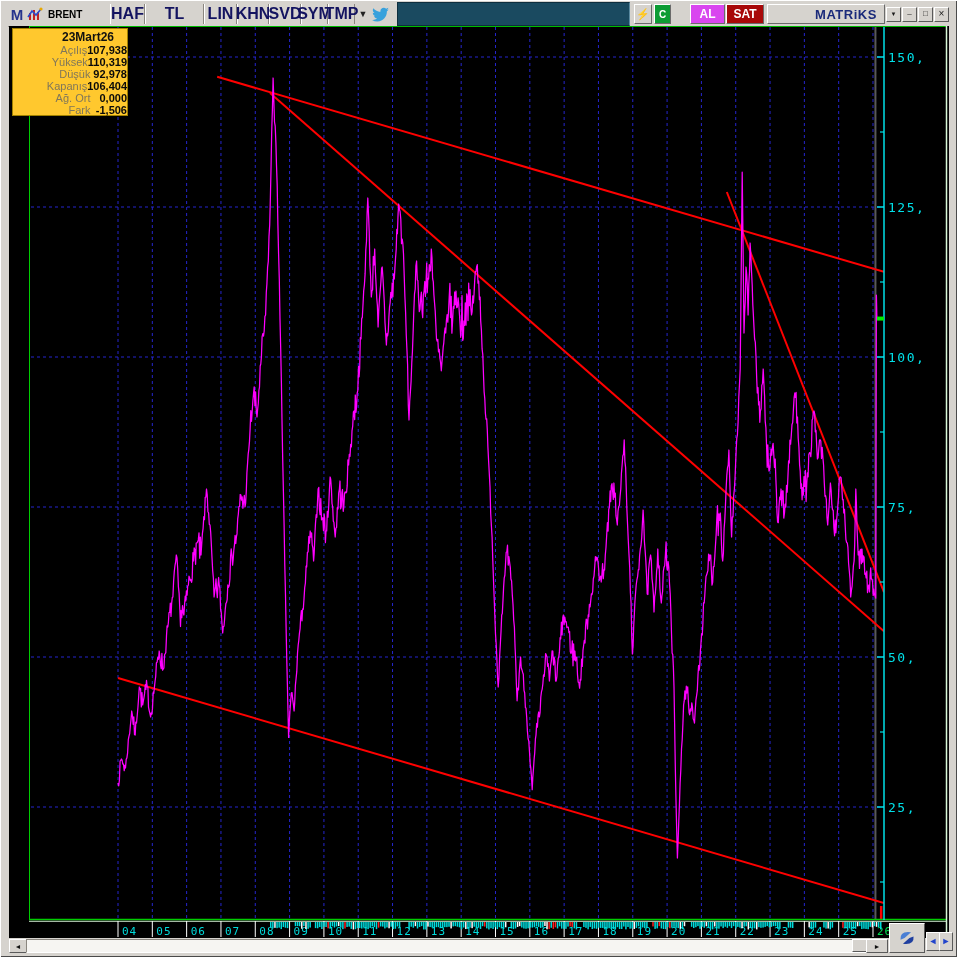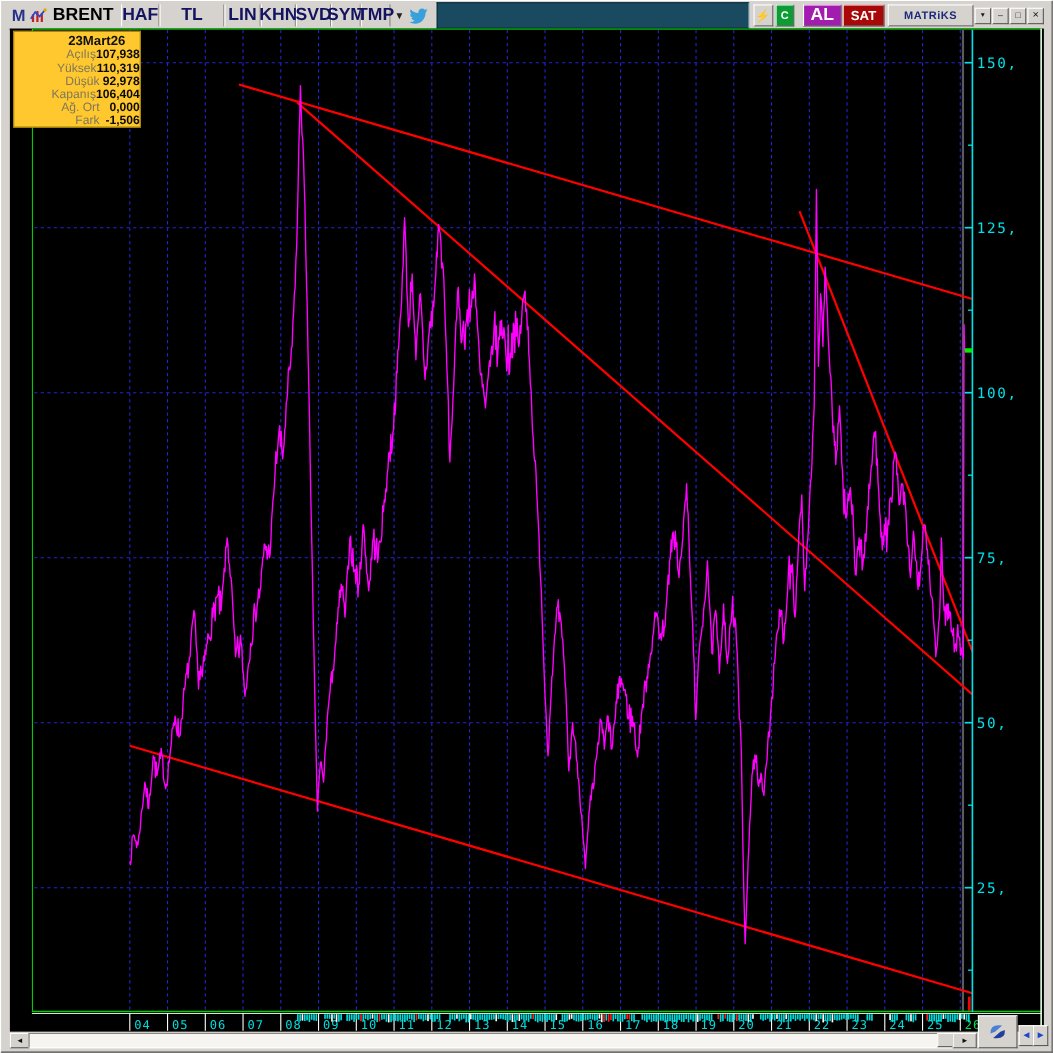--- a/index.html
+++ b/index.html
@@ -4,36 +4,36 @@
 <style>
   html,body{margin:0;padding:0;background:#888;}
   .win{position:relative;width:957px;height:957px;background:#d6d3ce;overflow:hidden;
        font-family:"Liberation Sans",sans-serif;
        box-shadow:inset 1px 1px 0 #ffffff, inset -1px -1px 0 #4a4a4a;}
   
   .toolbar{position:absolute;left:8px;top:2px;width:941px;height:24px;background:#d6d3ce;
            display:flex;align-items:center;border-bottom:1px solid #9a968f;}
   .m-icon{width:18px;text-align:center;font-weight:900;font-size:15px;color:#26348c;}
   .cticon{width:20px;height:16px;display:inline-block;}
-  .symbol{width:62px;font-weight:bold;font-size:16px;color:#000;padding-left:2px;}
+  .symbol{width:62px;font-weight:bold;font-size:10px;color:#000;padding-left:2px;}
   .tsec{height:20px;display:flex;align-items:center;justify-content:center;
         font-weight:bold;font-size:16px;color:#131360;
         border-left:1px solid #ffffff;border-right:1px solid #8a867f;}
   .caret{font-size:9px;color:#222;width:16px;border:none;}
   .bird{width:24px;height:18px;border:none;display:flex;align-items:center;}
   .tfill{flex:1;height:22px;background:#1a4a60;border:1px solid #0e2e3e;border-right-color:#5a8aa0;margin:0 2px;}
   .minibtn{height:18px;display:flex;align-items:center;justify-content:center;
            background:#d6d3ce;border:1px solid;border-color:#fff #6a6a6a #6a6a6a #fff;margin-left:2px;}
   .lightning{width:16px;font-size:11px;color:#e89000;}
   .cbtn{width:15px;background:#0c9c34;color:#fff;font-weight:bold;font-size:10px;}
-  .albtn{width:33px;background:#a21caf;color:#fff;font-weight:bold;font-size:16px;margin-left:8px;}
+  .albtn{width:33px;background:#d946ef;color:#fff;font-weight:bold;font-size:12px;margin-left:19px;}
   .satbtn{width:36px;background:#a80808;color:#fff;font-weight:bold;font-size:12px;margin-left:1px;}
   .brand{width:76px;height:18px;margin-left:3px;display:flex;align-items:center;justify-content:center;
          background:#d6d3ce;border:1px solid;border-color:#fff #6a6a6a #6a6a6a #fff;
-         font-weight:bold;font-size:10px;color:#1a2a7a;letter-spacing:.5px;}
+         font-weight:bold;font-size:13px;color:#1a2a7a;letter-spacing:.5px;padding-left:40px;}
   .wbtn{width:13px;height:13px;margin-left:1px;display:flex;align-items:center;justify-content:center;
         background:#d6d3ce;border:1px solid;border-color:#fff #5a5a5a #5a5a5a #fff;
         font-size:8px;color:#1a1a1a;line-height:1;}
   
   .chart-panel{position:absolute;left:9px;top:26px;width:940px;height:912px;background:#000;}
   #chart-svg{position:absolute;left:0;top:0;width:957px;height:957px;}
   
   .info-box{position:absolute;left:12px;top:28px;width:116px;height:88px;background:#ffc82e;
             border:1px solid #a08000;box-sizing:border-box;z-index:5;padding-top:1px;padding-left:36px;}
   .ib-h{font-size:12px;font-weight:bold;color:#111;text-align:center;height:14px;line-height:14px;}

